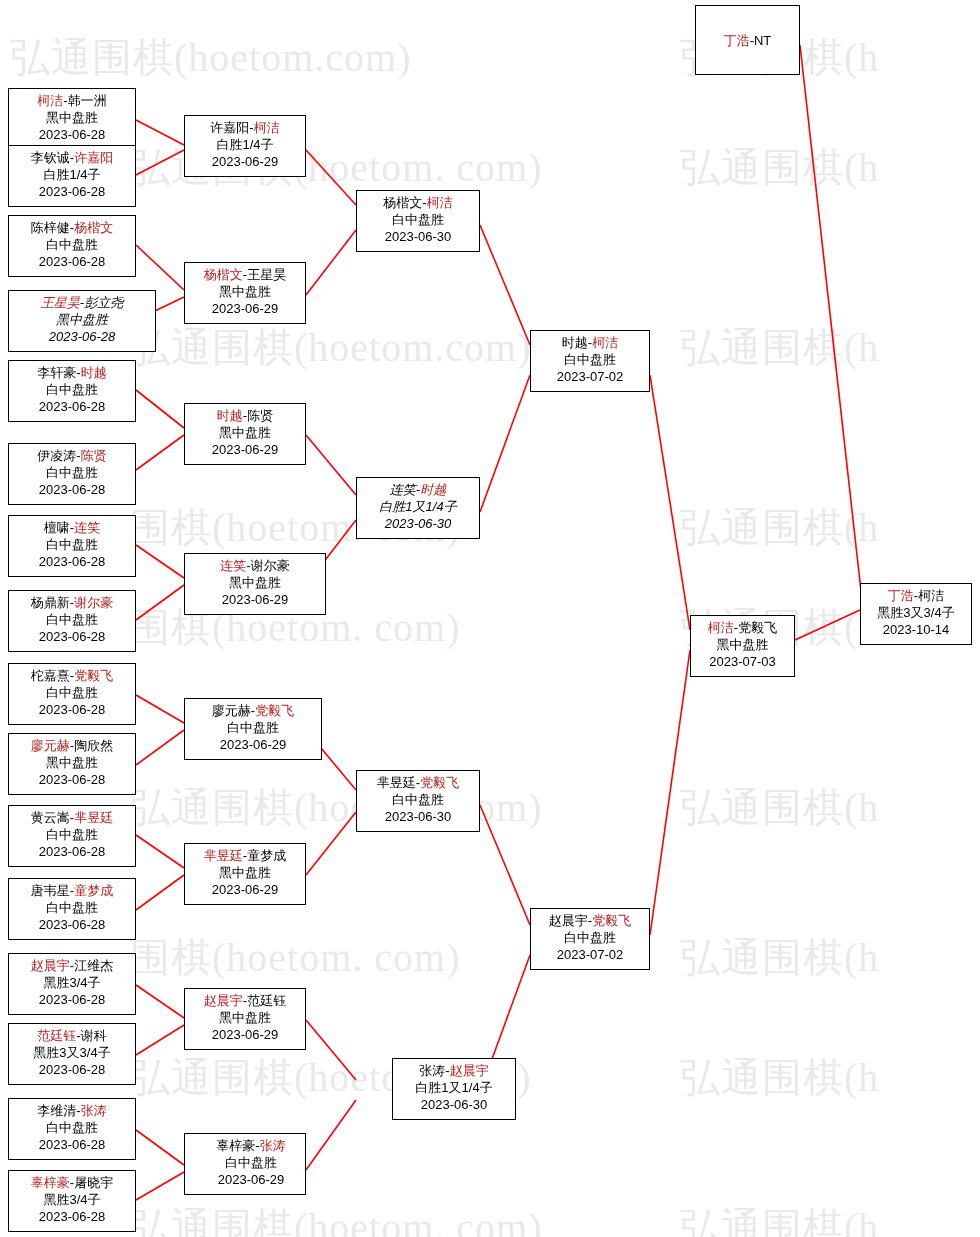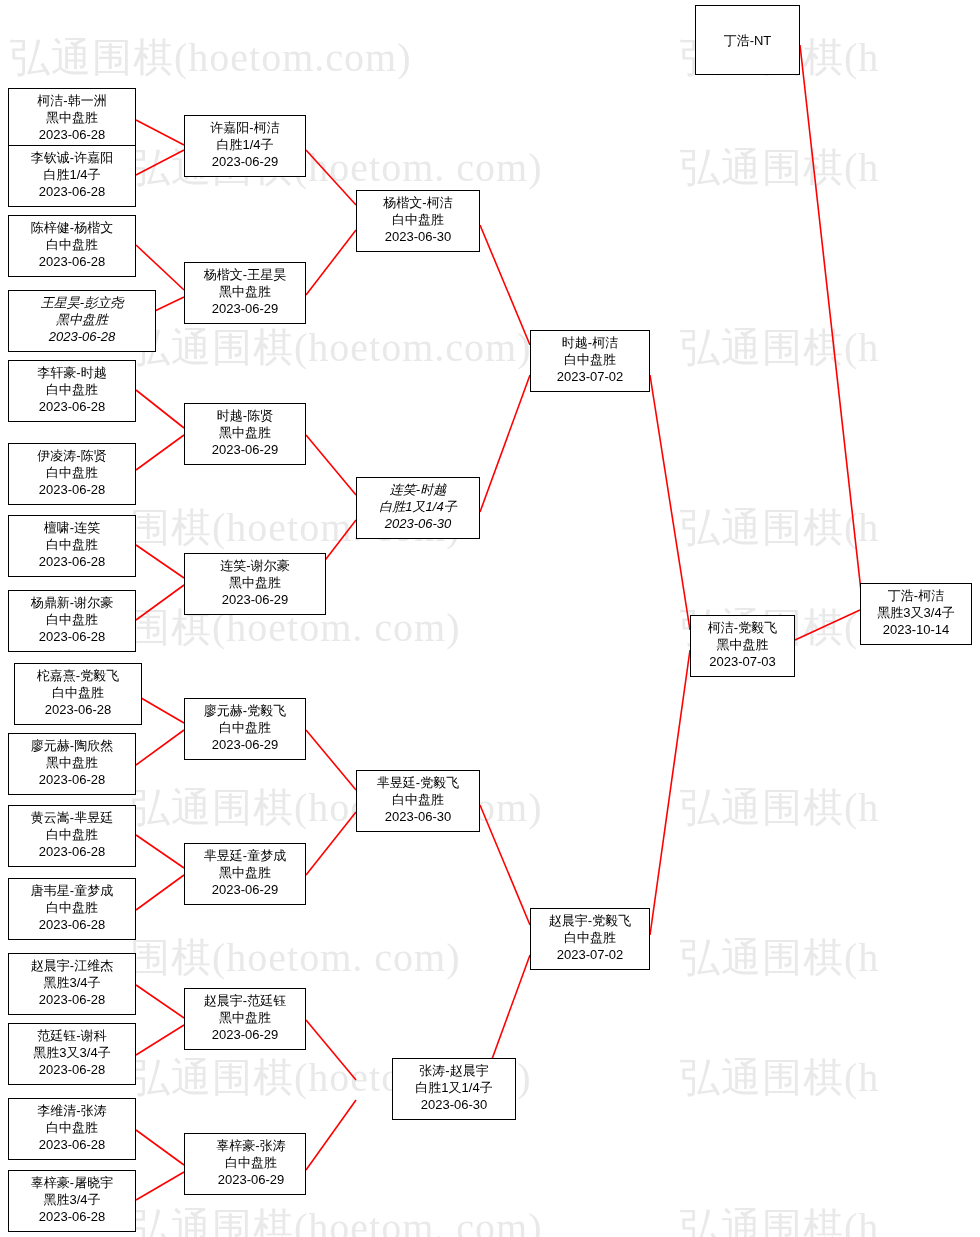--- a/index.html
+++ b/index.html
@@ -48,21 +48,21 @@
     text-align: center;
     font-size: 13px;
     line-height: 17px;
     color: #000000;
     padding-top: 3px;
     font-family: "Liberation Sans", sans-serif;
   }
   .match .players { white-space: nowrap; text-align: center; }
   .match .result  { white-space: nowrap; }
   .match .date    { white-space: nowrap; }
-  .win  { color: #000000; }
+  .win  { color: #b91c1c; }
   .lose { color: #000000; }
   .champ-box {
     position: absolute;
     border: 1px solid #000000;
     background: #ffffff;
     z-index: 2;
     text-align: center;
     font-size: 13px;
     line-height: 17px;
     color: #000000;
@@ -180,21 +180,21 @@
   <div class="match" style="left:8px; top:515px; width:128px; height:62px;">
     <div class="players"><span class="lose">檀啸</span><span>-</span><span class="win">连笑</span></div>
     <div class="result">白中盘胜</div>
     <div class="date">2023-06-28</div>
   </div>
   <div class="match" style="left:8px; top:590px; width:128px; height:62px;">
     <div class="players"><span class="lose">杨鼎新</span><span>-</span><span class="win">谢尔豪</span></div>
     <div class="result">白中盘胜</div>
     <div class="date">2023-06-28</div>
   </div>
-  <div class="match" style="left:8px; top:663px; width:128px; height:62px;margin-left:6px;">
+  <div class="match" style="left:8px; top:663px; width:128px; height:62px;">
     <div class="players"><span class="lose">柁嘉熹</span><span>-</span><span class="win">党毅飞</span></div>
     <div class="result">白中盘胜</div>
     <div class="date">2023-06-28</div>
   </div>
   <div class="match" style="left:8px; top:733px; width:128px; height:62px;">
     <div class="players"><span class="win">廖元赫</span><span>-</span><span class="lose">陶欣然</span></div>
     <div class="result">黑中盘胜</div>
     <div class="date">2023-06-28</div>
   </div>
   <div class="match" style="left:8px; top:805px; width:128px; height:62px;">
@@ -241,21 +241,21 @@
   <div class="match" style="left:184px; top:403px; width:122px; height:62px;">
     <div class="players"><span class="win">时越</span><span>-</span><span class="lose">陈贤</span></div>
     <div class="result">黑中盘胜</div>
     <div class="date">2023-06-29</div>
   </div>
   <div class="match" style="left:184px; top:553px; width:142px; height:62px;">
     <div class="players"><span class="win">连笑</span><span>-</span><span class="lose">谢尔豪</span></div>
     <div class="result">黑中盘胜</div>
     <div class="date">2023-06-29</div>
   </div>
-  <div class="match" style="left:184px; top:698px; width:122px; height:62px;">
+  <div class="match" style="left:184px; top:698px; width:138px; height:62px;">
     <div class="players"><span class="lose">廖元赫</span><span>-</span><span class="win">党毅飞</span></div>
     <div class="result">白中盘胜</div>
     <div class="date">2023-06-29</div>
   </div>
   <div class="match" style="left:184px; top:843px; width:122px; height:62px;">
     <div class="players"><span class="win">芈昱廷</span><span>-</span><span class="lose">童梦成</span></div>
     <div class="result">黑中盘胜</div>
     <div class="date">2023-06-29</div>
   </div>
   <div class="match" style="left:184px; top:988px; width:122px; height:62px;">

